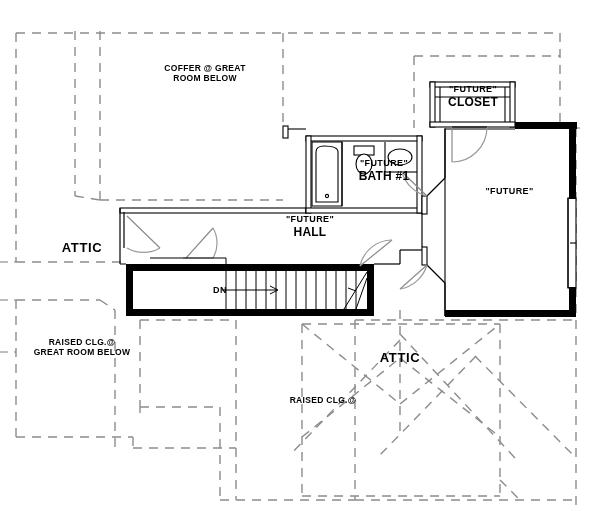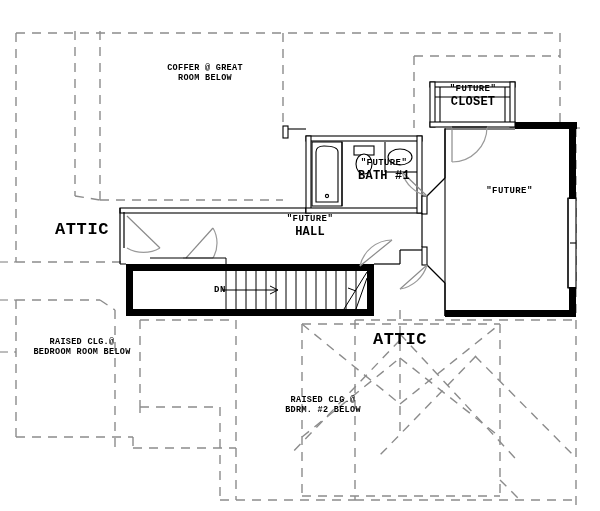--- a/index.html
+++ b/index.html
@@ -5,42 +5,42 @@
   html, body {
     margin: 0;
     padding: 0;
     background: #ffffff;
   }
   #plan {
     position: relative;
     width: 580px;
     height: 511px;
     background: #ffffff;
-    font-family: Liberation Mono, monospace;
+    font-family: Liberation Sans, sans-serif;
     overflow: hidden;
   }
   #plan svg {
     position: absolute;
     left: 0;
     top: 0;
   }
   .lbl {
     position: absolute;
     text-align: center;
     color: #000000;
     font-weight: bold;
     line-height: 1.18;
     white-space: nowrap;
     letter-spacing: 0.2px;
     user-select: none;
   }
   .lbl-sm   { font-size: 8.5px; letter-spacing: 0.3px; }
   .lbl-lg   { font-size: 12px; }
   .lbl-xl   { font-size: 15px; }
-  .lbl-attic{ font-size: 17px; letter-spacing: 0.6px; }
+  .lbl-attic{ font-size: 13px; letter-spacing: 0.6px; margin-top: 20px; }
   .lbl-dn   { font-size: 9px; letter-spacing: 0.5px; }
   .quote    { font-size: 9px; letter-spacing: 0.4px; }
   .room-stack { display: block; }
 </style>
 </head>
 <body>
 
 <div id="plan">
 
   <svg width="600" height="511" viewBox="0 0 600 511">
@@ -247,26 +247,25 @@
     <span class="room-stack">COFFER @ GREAT</span>
     <span class="room-stack">ROOM BELOW</span>
   </div>
 
   <div class="lbl lbl-attic" style="left:22px; top:220px; width:120px;">ATTIC</div>
 
   <div class="lbl lbl-attic" style="left:340px; top:330px; width:120px;">ATTIC</div>
 
   <div class="lbl lbl-sm" style="left:2px; top:337px; width:160px;">
     <span class="room-stack">RAISED CLG.@</span>
-    <span class="room-stack">BEDROOM ROOM BELOW</span>
+    <span class="room-stack">GREAT ROOM BELOW</span>
   </div>
 
   <div class="lbl lbl-sm" style="left:243px; top:395px; width:160px;">
     <span class="room-stack">RAISED CLG.@</span>
-    <span class="room-stack">BDRM. #2 BELOW</span>
   </div>
 
   <div class="lbl" style="left:427px; top:84px; width:92px;">
     <span class="room-stack quote">"FUTURE"</span>
     <span class="room-stack lbl-lg">CLOSET</span>
   </div>
 
   <div class="lbl" style="left:338px; top:158px; width:92px;">
     <span class="room-stack quote">"FUTURE"</span>
     <span class="room-stack lbl-lg">BATH #1</span>

